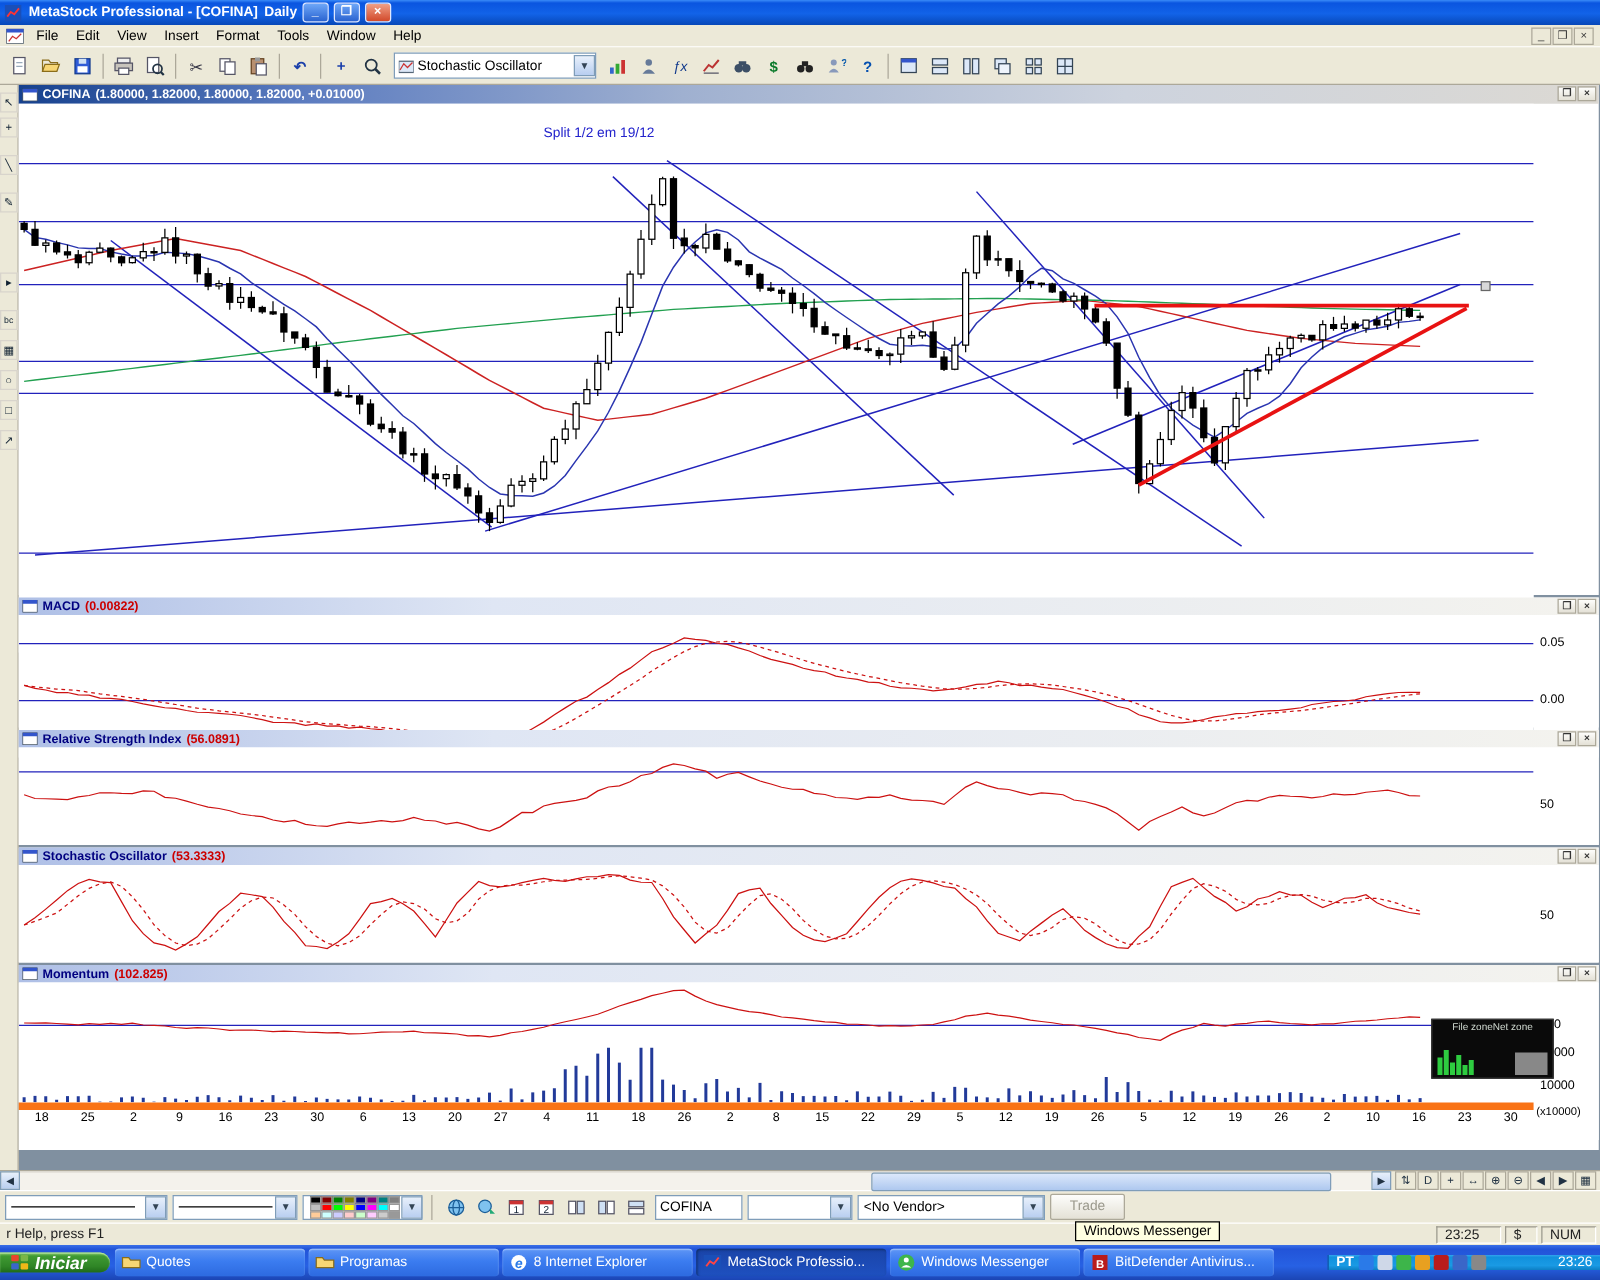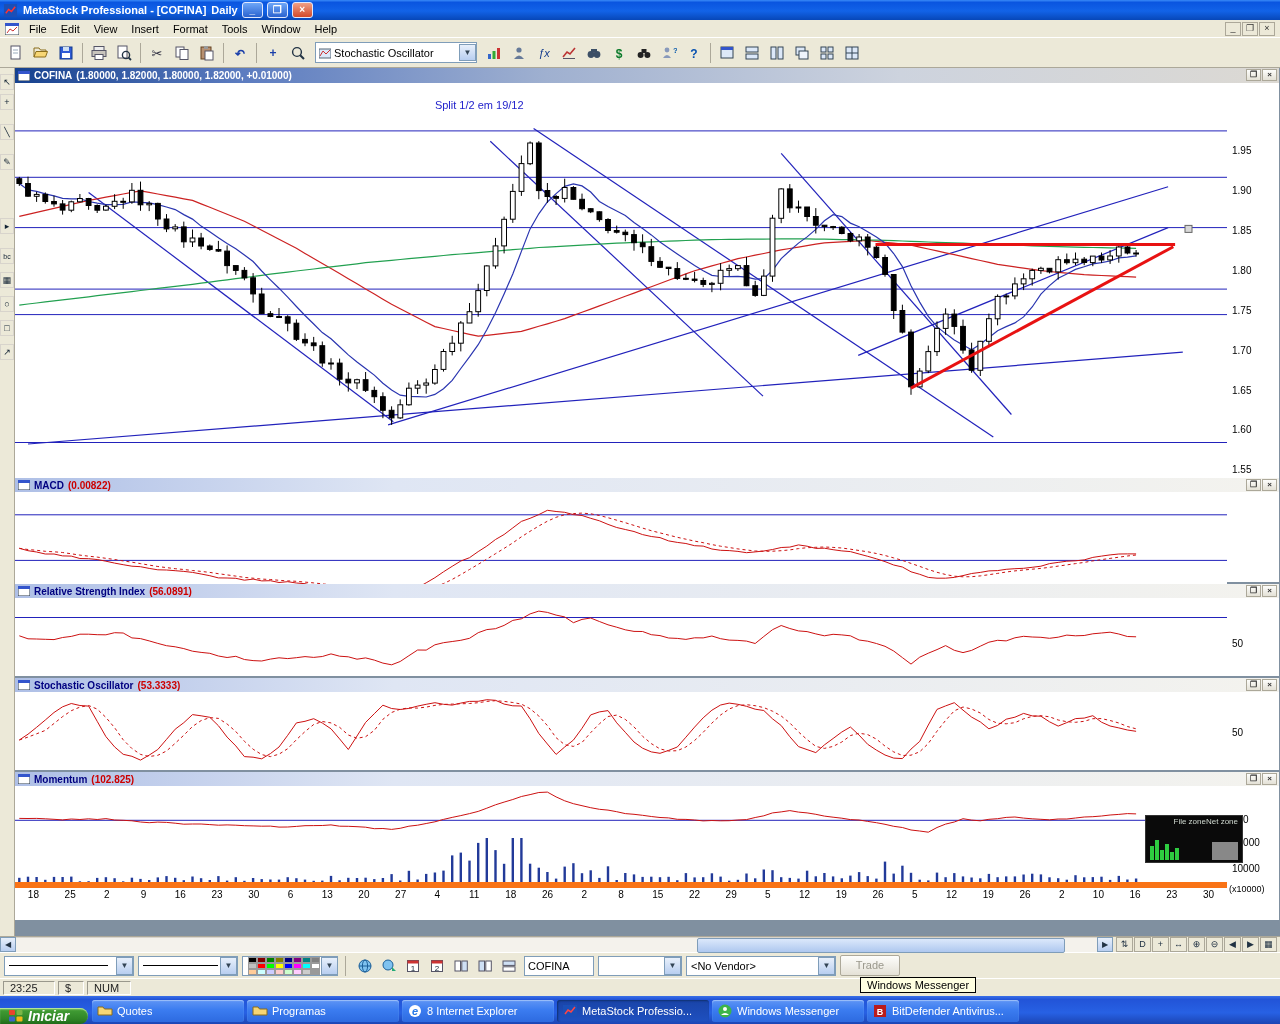--- a/index.html
+++ b/index.html
@@ -75,33 +75,33 @@
 #palette{display:grid;grid-template-columns:repeat(8,9px);grid-auto-rows:6px;gap:0;padding:1px}
 .pal{width:9px;height:6px;border:1px solid #999}
 #symbol-input{width:70px;height:20px;border:1px solid #7f9db9;padding:0 3px;font-size:11px;font-family:"Liberation Sans",sans-serif}
 #trade-btn{width:60px;height:21px;border:1px solid #aca899;background:linear-gradient(#fdfdfb,#e4e1d6);color:#9a988c;text-align:center;line-height:19px;border-radius:2px}
 .bb-btn{width:23px;height:22px;display:flex;align-items:center;justify-content:center}
 
 #statusbar{height:18px;background:#ece9d8;display:flex;align-items:center;gap:3px;padding:0 3px;border-top:1px solid #fff}
 .st-cell{height:14px;border:1px solid;border-color:#9a988c #fff #fff #9a988c;padding:0 6px;line-height:12px;color:#222}
 #st-help{flex:1;border:none;padding-left:2px}
 
-#taskbar{height:28px;background:linear-gradient(180deg,#3a70e8 0%,#2254d8 12%,#2761e4 60%,#1b45b4 100%);display:flex;align-items:flex-end}
+#taskbar{height:28px;background:linear-gradient(180deg,#3a70e8 0%,#2254d8 12%,#2761e4 60%,#1b45b4 100%);display:flex;align-items:center}
 #start-btn{width:88px;background:linear-gradient(180deg,#7fc266 0%,#3f9a33 18%,#2f8526 70%,#1f6a1a 100%);border-radius:0 9px 9px 0;display:flex;align-items:center;gap:4px;color:#fff;font-weight:bold;font-style:italic;font-size:14px;padding:0 8px;box-shadow:inset 0 1px 1px #b8e8a0}
 #tasks{flex:1;display:flex;align-items:center;gap:3px;padding:2px 4px;overflow:hidden}
 .task{flex:1 1 0;max-width:152px;height:22px;border-radius:3px;background:linear-gradient(180deg,#5f95f5,#3b7cf0 45%,#2d6ae0);box-shadow:inset 0 1px 1px #9dc0fa;color:#fff;display:flex;align-items:center;gap:4px;padding:0 5px;white-space:nowrap;overflow:hidden}
 .task.active{background:linear-gradient(180deg,#1a44a8,#1e50c0);box-shadow:inset 1px 1px 2px #10306e}
 .task .tlabel{overflow:hidden;text-overflow:ellipsis}
 #tray{width:218px;background:linear-gradient(180deg,#33a5ef 0%,#1191dd 15%,#1a9ae4 70%,#0d7fc4 100%);display:flex;align-items:center;gap:4px;padding:0 6px;color:#fff;border-left:1px solid #0a5ea8}
 .tray-ic{width:12px;height:12px;border-radius:2px;flex:none}
 #tray-clock{margin-left:auto;font-size:11px;color:#fff}
 
 #wm-tooltip{position:absolute;left:860px;top:977px;background:#ffffe1;border:1px solid #000;padding:1px 6px;font-size:11px;z-index:60;color:#000}
 #bd-popup{position:absolute;left:1145px;top:815px;width:98px;height:48px;background:#0a0a0a;z-index:50;color:#cfd8cf;font-size:8px;display:flex;flex-direction:column;border:1px solid #333}
-#bd-popup .bd-head{display:flex;justify-content:flex-end;padding:1px 4px}
+#bd-popup .bd-head{display:flex;justify-content:center;padding:1px 4px}
 #bd-popup .bd-bars{flex:1;display:flex;align-items:flex-end;gap:1px;padding:2px 4px}
 .bd-bar{width:4px;background:#2ecc40}
 #bd-gray{width:26px;height:18px;background:#888;margin-left:auto}
 </style>
 </head>
 <body>
 
 <div id="titlebar">
   <svg id="app-icon" viewBox="0 0 16 16">
       <rect x="1" y="1" width="14" height="14" fill="#1a4fb8"></rect>
@@ -627,31 +627,20 @@
               <rect x="1101.4" y="164.0" width="4.8" height="9.0" fill="#fff" stroke="#000"></rect>
               <line x1="1112.4" y1="162.0" x2="1112.4" y2="171.4" stroke="#000" stroke-width="1"></line>
               <rect x="1110.1" y="164.0" width="4.8" height="6.0" fill="#000" stroke="#000"></rect>
               <line x1="1121.1" y1="167.0" x2="1121.1" y2="173.6" stroke="#000" stroke-width="1"></line>
               <rect x="1118.7" y="170.0" width="4.8" height="1.0" fill="#000" stroke="#000"></rect>
               <line x1="860.5" y1="161.4" x2="1160.1" y2="161.4" stroke="#e81212" stroke-width="3"></line>
               <line x1="896.0" y1="305.1" x2="1158.3" y2="163.7" stroke="#e81212" stroke-width="3"></line>
               <text x="419.9" y="26.4" fill="#2222cc" font-size="11">Split 1/2 em 19/12</text>
               <rect x="1170.0" y="142.4" width="7" height="7" fill="#d8d8d8" stroke="#666"></rect>
             </svg></div>
-        <div class="scale" id="scale-price">
-            <div class="ytick" style="top:62px">1.95</div>
-            <div class="ytick" style="top:102px">1.90</div>
-            <div class="ytick" style="top:142px">1.85</div>
-            <div class="ytick" style="top:182px">1.80</div>
-            <div class="ytick" style="top:222px">1.75</div>
-            <div class="ytick" style="top:262px">1.70</div>
-            <div class="ytick" style="top:302px">1.65</div>
-            <div class="ytick" style="top:341px">1.60</div>
-            <div class="ytick" style="top:381px">1.55</div>
-          </div>
       </div>
     </section>
 
     <section class="panel" id="panel-macd">
       <div class="panel-header ind-header">
         <svg width="12" height="10" viewBox="0 0 12 10">
             <rect width="12" height="10" fill="#fff" stroke="#234"></rect>
             <rect width="12" height="3" fill="#35c"></rect>
           </svg>
         <span>MACD</span>
@@ -661,20 +650,24 @@
           <div class="pbtn">×</div>
         </div>
       </div>
       <div class="panel-body">
         <div class="plot" id="plot-macd"><svg width="1212" height="114">
               <line x1="0.0" y1="22.8" x2="1212.0" y2="22.8" stroke="#2222bb" stroke-width="1"></line>
               <line x1="0.0" y1="68.4" x2="1212.0" y2="68.4" stroke="#2222bb" stroke-width="1"></line>
               <polyline fill="none" stroke="#cc1111" stroke-width="1" points="4.3,56.3 13.0,58.7 21.6,60.0 30.3,62.0 39.0,62.0 47.6,63.9 56.3,64.1 64.9,66.5 73.6,66.7 82.2,67.5 90.9,69.2 99.6,71.1 108.2,72.7 116.9,74.2 125.5,74.7 134.2,76.4 142.8,77.8 151.5,78.0 160.2,78.7 168.8,79.4 177.5,80.4 186.1,82.0 194.8,83.7 203.4,85.9 212.1,86.0 220.8,86.3 229.4,88.2 238.1,87.1 246.7,88.9 255.4,88.7 264.0,90.5 272.7,89.7 281.4,91.0 290.0,91.7 298.7,93.8 307.3,95.0 316.0,95.4 324.6,95.7 333.3,97.5 342.0,96.9 350.6,99.0 359.3,99.0 367.9,100.5 376.6,100.0 385.2,99.6 393.9,98.0 402.6,95.7 411.2,90.8 419.9,85.7 428.5,79.8 437.2,74.3 445.8,69.0 454.5,65.7 463.2,59.6 471.8,54.1 480.5,47.5 489.1,42.5 497.8,35.9 506.4,29.4 515.1,26.3 523.8,22.6 532.4,18.3 541.1,19.5 549.7,20.3 558.4,22.6 567.0,23.5 575.7,26.3 584.4,28.8 593.0,32.4 601.7,35.5 610.3,37.5 619.0,39.5 627.6,42.6 636.3,44.5 645.0,45.6 653.6,48.9 662.3,50.4 670.9,51.5 679.6,53.7 688.2,54.1 696.9,57.0 705.6,58.3 714.2,58.6 722.9,59.4 731.5,60.7 740.2,59.9 748.8,59.0 757.5,57.5 766.2,55.5 774.8,55.1 783.5,52.9 792.1,54.2 800.8,56.4 809.4,56.2 818.1,57.7 826.8,58.9 835.4,59.6 844.1,62.0 852.7,64.3 861.4,66.8 870.0,69.6 878.7,73.0 887.4,75.0 896.0,79.8 904.7,82.3 913.3,85.4 922.0,86.2 930.6,86.2 939.3,85.4 948.0,83.6 956.6,81.5 965.3,80.4 973.9,78.9 982.6,78.6 991.2,77.3 999.9,76.7 1008.6,76.3 1017.2,75.3 1025.9,74.2 1034.5,71.6 1043.2,70.4 1051.8,69.2 1060.5,68.8 1069.2,67.9 1077.8,65.4 1086.5,64.1 1095.1,62.9 1103.8,62.0 1112.4,61.9 1121.1,61.9"></polyline>
               <polyline fill="none" stroke="#cc1111" stroke-width="1" stroke-dasharray="3,3" points="4.3,56.3 13.0,57.5 21.6,58.3 30.3,59.3 39.0,59.8 47.6,60.5 56.3,61.8 64.9,63.1 73.6,64.2 82.2,65.1 90.9,66.3 99.6,67.5 108.2,68.9 116.9,70.2 125.5,71.6 134.2,73.1 142.8,74.5 151.5,75.6 160.2,76.7 168.8,77.5 177.5,78.5 186.1,79.4 194.8,80.4 203.4,81.7 212.1,82.9 220.8,84.1 229.4,85.4 238.1,86.2 246.7,87.1 255.4,87.5 264.0,88.3 272.7,88.9 281.4,89.3 290.0,90.1 298.7,90.9 307.3,91.9 316.0,92.8 324.6,93.7 333.3,94.8 342.0,95.7 350.6,96.6 359.3,97.3 367.9,98.1 376.6,98.8 385.2,99.2 393.9,99.4 402.6,98.8 411.2,97.4 419.9,95.0 428.5,91.6 437.2,87.4 445.8,82.6 454.5,77.5 463.2,72.3 471.8,67.1 480.5,61.7 489.1,56.4 497.8,50.9 506.4,44.8 515.1,39.3 523.8,34.0 532.4,29.2 541.1,25.3 549.7,22.7 558.4,21.6 567.0,21.1 575.7,21.8 584.4,23.5 593.0,25.7 601.7,28.2 610.3,30.7 619.0,33.4 627.6,36.1 636.3,38.7 645.0,40.9 653.6,43.1 662.3,45.3 670.9,47.2 679.6,49.1 688.2,50.7 696.9,52.6 705.6,54.2 714.2,55.5 722.9,56.9 731.5,58.0 740.2,59.0 748.8,59.3 757.5,59.2 766.2,58.7 774.8,57.9 783.5,56.6 792.1,55.7 800.8,55.3 809.4,55.0 818.1,55.4 826.8,56.0 835.4,57.2 844.1,58.5 852.7,59.8 861.4,61.5 870.0,63.5 878.7,65.9 887.4,68.4 896.0,71.4 904.7,74.4 913.3,77.5 922.0,80.3 930.6,82.5 939.3,84.2 948.0,84.8 956.6,84.7 965.3,83.9 973.9,82.7 982.6,81.4 991.2,80.0 999.9,78.9 1008.6,78.0 1017.2,77.2 1025.9,76.4 1034.5,75.3 1043.2,74.1 1051.8,72.9 1060.5,71.6 1069.2,70.4 1077.8,68.9 1086.5,67.6 1095.1,66.4 1103.8,65.2 1112.4,64.0 1121.1,63.0"></polyline>
             </svg></div>
+        <div class="scale" id="scale-macd">
+            <div class="ytick" style="top:17px">0.05</div>
+            <div class="ytick" style="top:62px">0.00</div>
+          </div>
       </div>
     </section>
 
     <section class="panel" id="panel-rsi">
       <div class="panel-header ind-header">
         <svg width="12" height="10" viewBox="0 0 12 10">
             <rect width="12" height="10" fill="#fff" stroke="#234"></rect>
             <rect width="12" height="3" fill="#35c"></rect>
           </svg>
         <span>Relative Strength Index</span>
@@ -1029,20 +1022,21 @@
     <span class="dd-arrow">▼</span>
   </div>
   <div class="combo" style="width:150px">
     <span>&lt;No Vendor&gt;</span>
     <span class="dd-arrow">▼</span>
   </div>
   <div id="trade-btn">Trade</div>
 </div>
 
 <div id="statusbar">
+  <span id="st-help" class="st-cell">r Help, press F1</span>
   <span class="st-cell" style="width:52px">23:25</span>
   <span class="st-cell" style="width:26px">$</span>
   <span class="st-cell" style="width:44px">NUM</span>
 </div>
 
 <div id="taskbar">
   <div id="start-btn">
     <svg width="16" height="16" viewBox="0 0 16 16">
       <rect x="1" y="2" width="6" height="5" rx="1" fill="#e8452c"></rect>
       <rect x="8.5" y="2" width="6" height="5" rx="1" fill="#7ab648"></rect>
@@ -1087,20 +1081,33 @@
      <span class="tlabel">Windows Messenger</span>
    </div>
       <div class="task">
      <svg width="16" height="16" viewBox="0 0 16 16">
           <rect x="2" y="2" width="12" height="12" fill="#b91c1c"></rect>
           <text x="8" y="12" font-size="9" font-weight="bold" text-anchor="middle" fill="#fff">B</text>
         </svg>
      <span class="tlabel">BitDefender Antivirus...</span>
    </div>
     </div>
+  <div id="tray">
+    <span style="font-weight:bold">PT</span>
+    <div id="tray-icons" style="display:flex;gap:3px">
+        <span class="tray-ic" style="background:#2a7ae8"></span>
+        <span class="tray-ic" style="background:#cfd8e8"></span>
+        <span class="tray-ic" style="background:#3db54a"></span>
+        <span class="tray-ic" style="background:#e8a020"></span>
+        <span class="tray-ic" style="background:#b91c1c"></span>
+        <span class="tray-ic" style="background:#3a66c8"></span>
+        <span class="tray-ic" style="background:#888"></span>
+      </div>
+    <span id="tray-clock">23:26</span>
+  </div>
 </div>
 
 <div id="wm-tooltip">Windows Messenger</div>
 
 <div id="bd-popup">
   <div class="bd-head">
     <span>File zone</span>
     <span>Net zone</span>
   </div>
   <div class="bd-bars">

